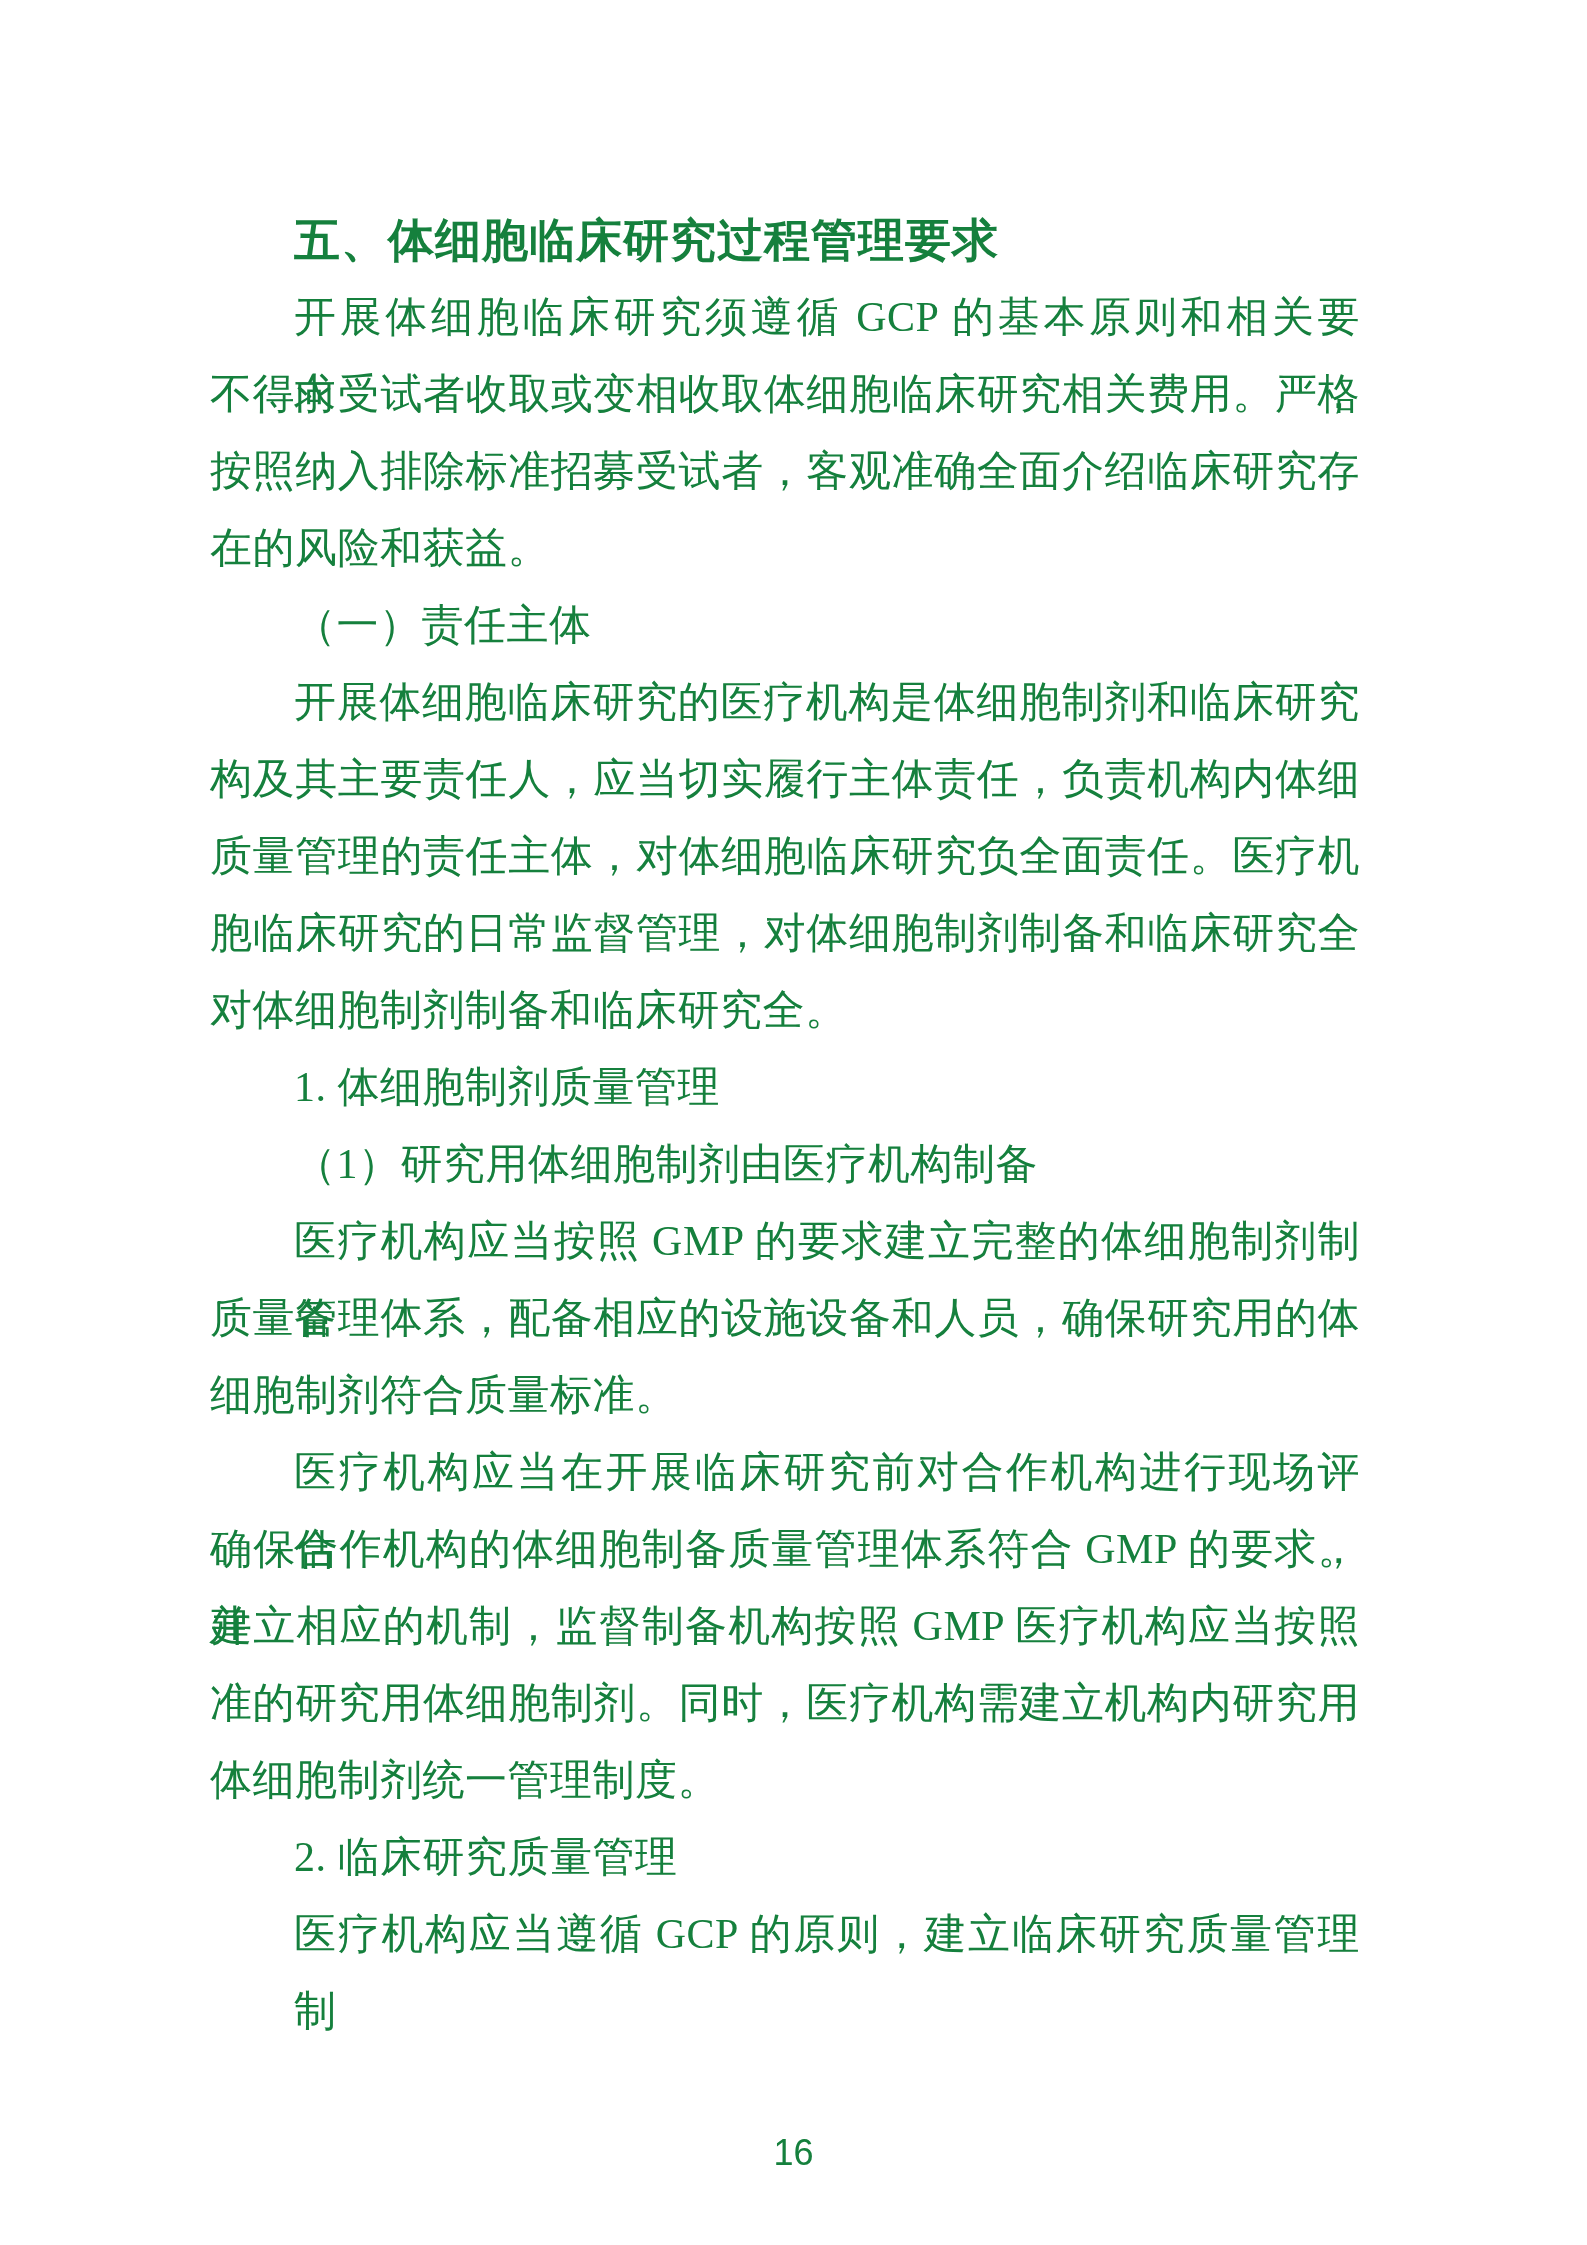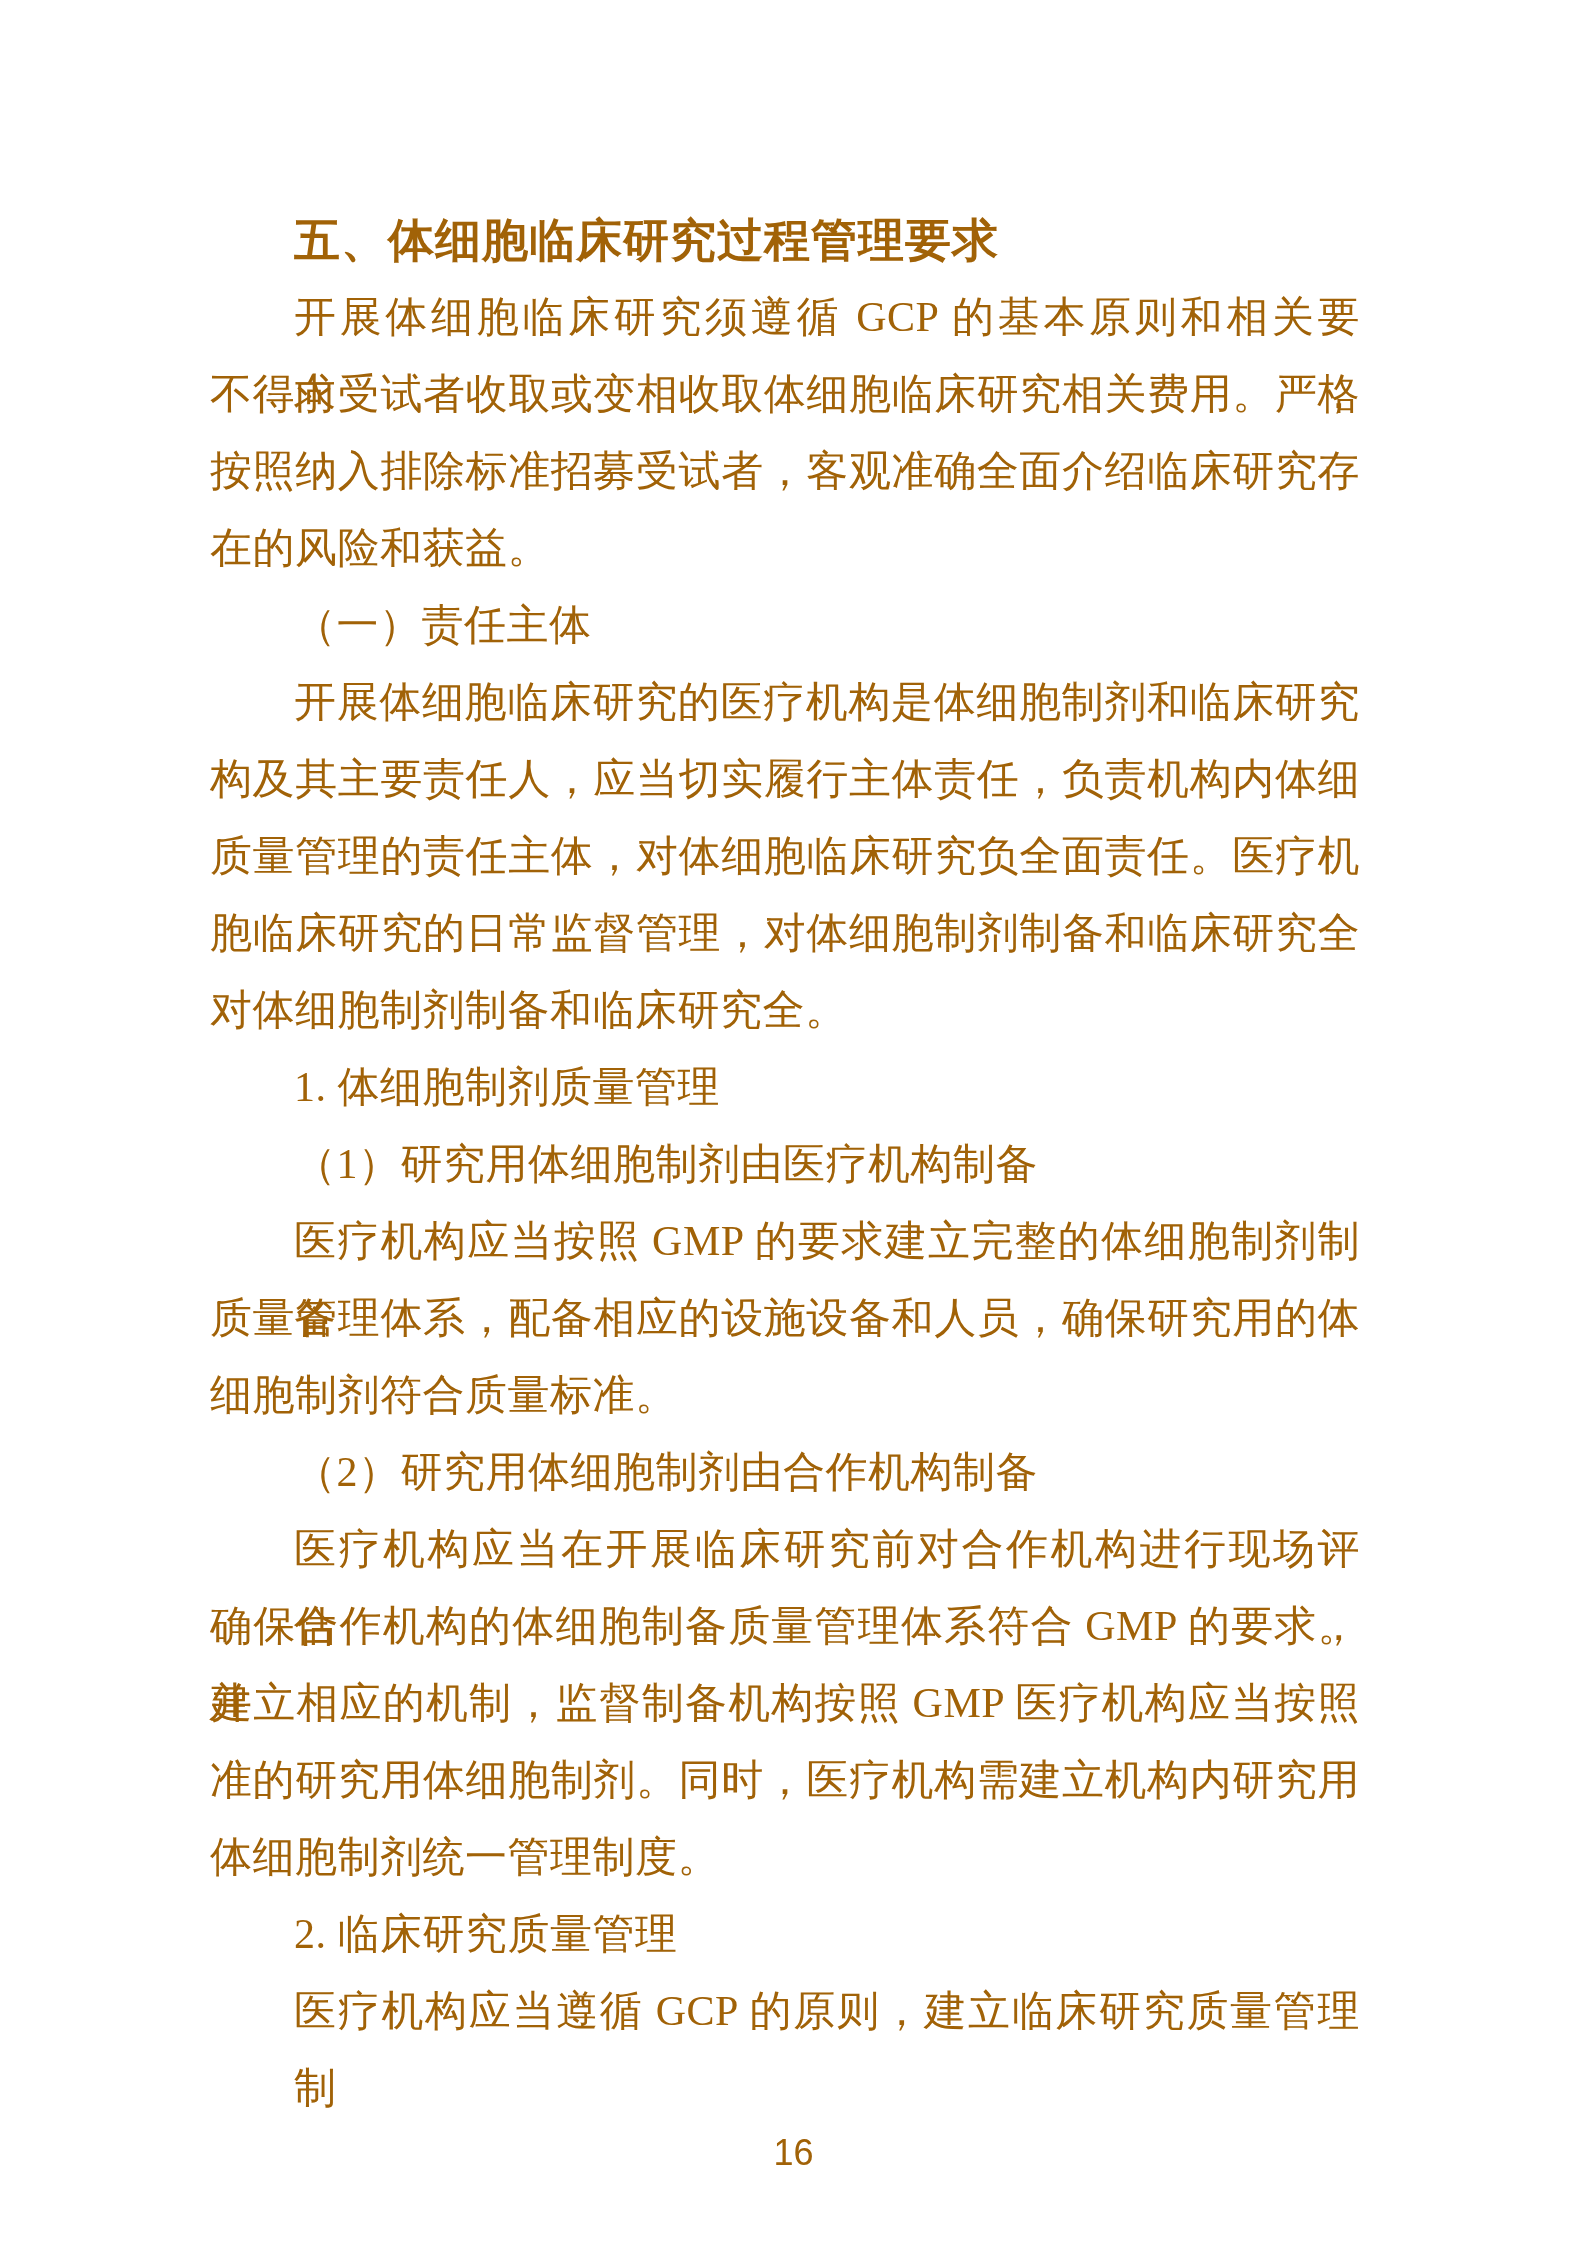--- a/index.html
+++ b/index.html
@@ -1,21 +1,21 @@
 <!DOCTYPE html>
 <html><head>
 <meta charset="utf-8">
 <style>
   html, body { margin: 0; padding: 0; }
   .page {
     position: relative;
     width: 1587px;
     height: 2245px;
     background: #ffffff;
-    color: #a16207;
+    color: #15803d;
     overflow: hidden;
   }
   .content {
     position: absolute;
     left: 210px;
     top: 202px;
     width: 1150px;
     font-family: "Liberation Serif", "DejaVu Serif", serif;
     font-size: 42px;
     letter-spacing: 0.5px;
@@ -63,21 +63,20 @@
     <div class="line indent just">开展体细胞临床研究的医疗机构是体细胞制剂和临床研究</div>
     <div class="line just">构及其主要责任人，应当切实履行主体责任，负责机构内体细</div>
     <div class="line just">质量管理的责任主体，对体细胞临床研究负全面责任。医疗机</div>
     <div class="line just">胞临床研究的日常监督管理，对体细胞制剂制备和临床研究全</div>
     <div class="line">对体细胞制剂制备和临床研究全。</div>
     <div class="line indent">1. 体细胞制剂质量管理</div>
     <div class="line indent">（1）研究用体细胞制剂由医疗机构制备</div>
     <div class="line indent just">医疗机构应当按照 GMP 的要求建立完整的体细胞制剂制备</div>
     <div class="line just">质量管理体系，配备相应的设施设备和人员，确保研究用的体</div>
     <div class="line">细胞制剂符合质量标准。</div>
-    <div class="line indent">（2）研究用体细胞制剂由合作机构制备</div>
     <div class="line indent just">医疗机构应当在开展临床研究前对合作机构进行现场评估，</div>
     <div class="line just">确保合作机构的体细胞制备质量管理体系符合 GMP 的要求。并</div>
     <div class="line just">建立相应的机制，监督制备机构按照 GMP 医疗机构应当按照</div>
     <div class="line just">准的研究用体细胞制剂。同时，医疗机构需建立机构内研究用</div>
     <div class="line">体细胞制剂统一管理制度。</div>
     <div class="line indent">2. 临床研究质量管理</div>
     <div class="line indent just">医疗机构应当遵循 GCP 的原则，建立临床研究质量管理制</div>
   </div>
   <div class="pagenum">16</div>
 </div>

